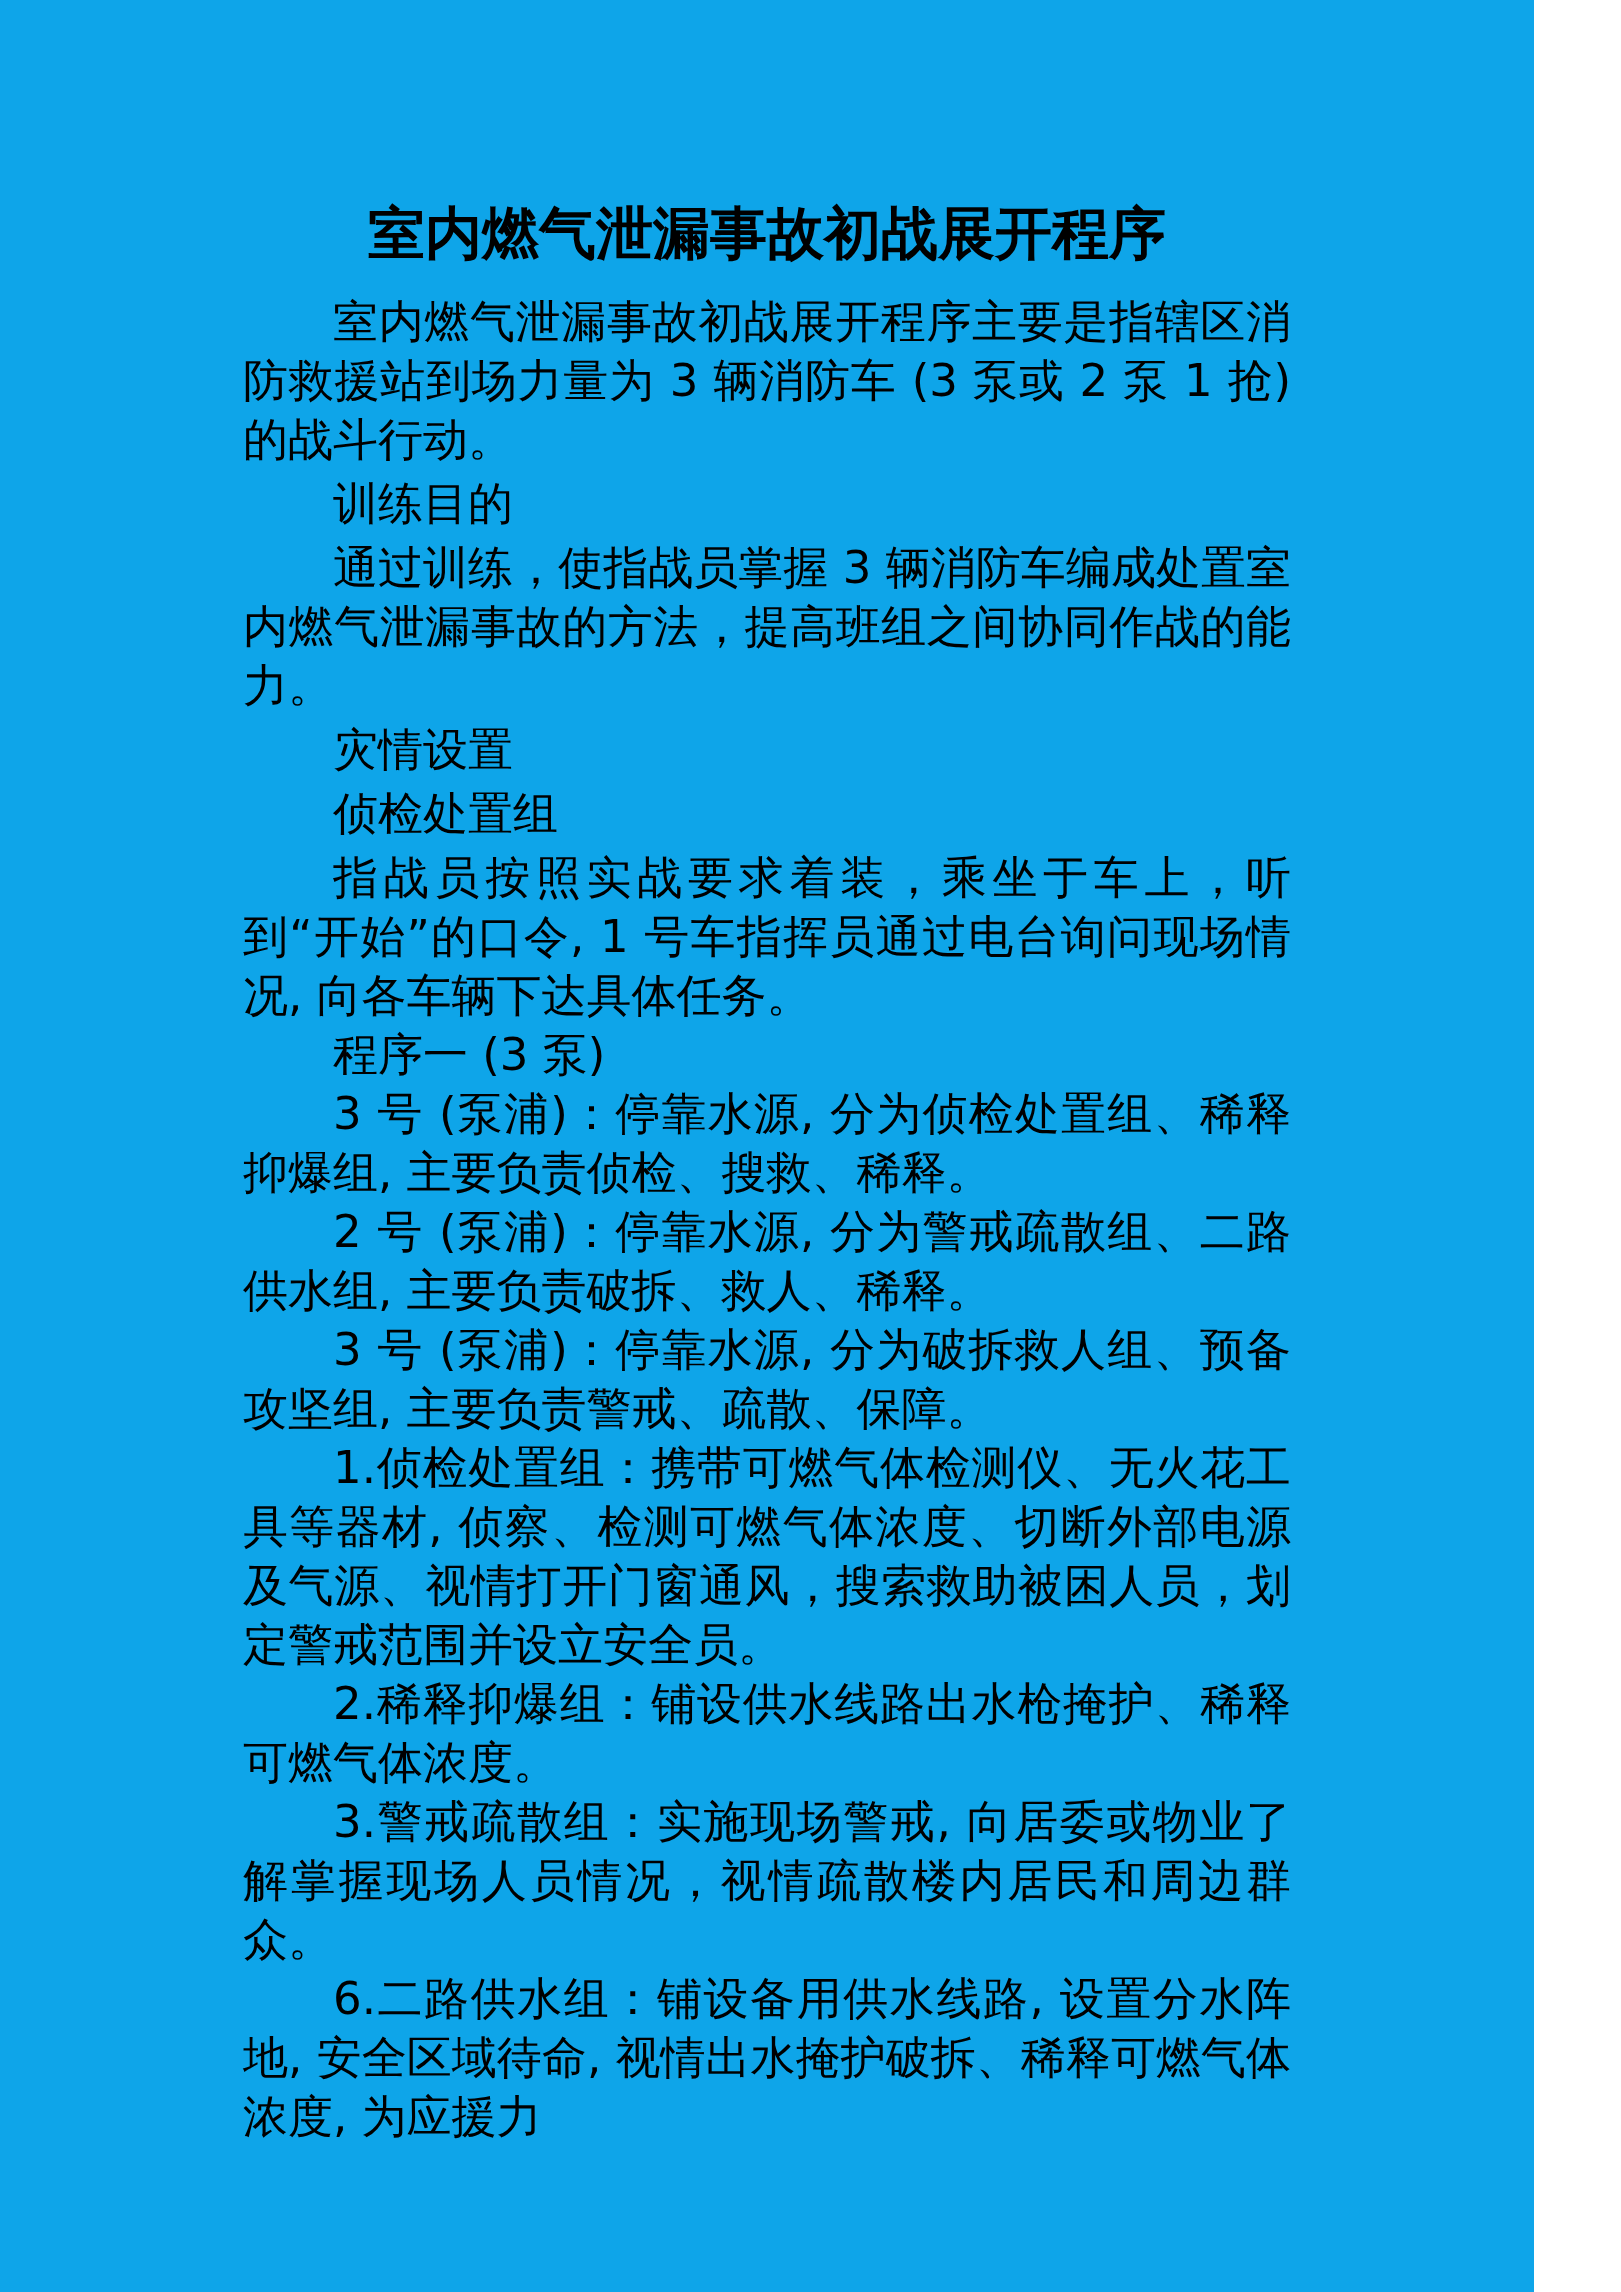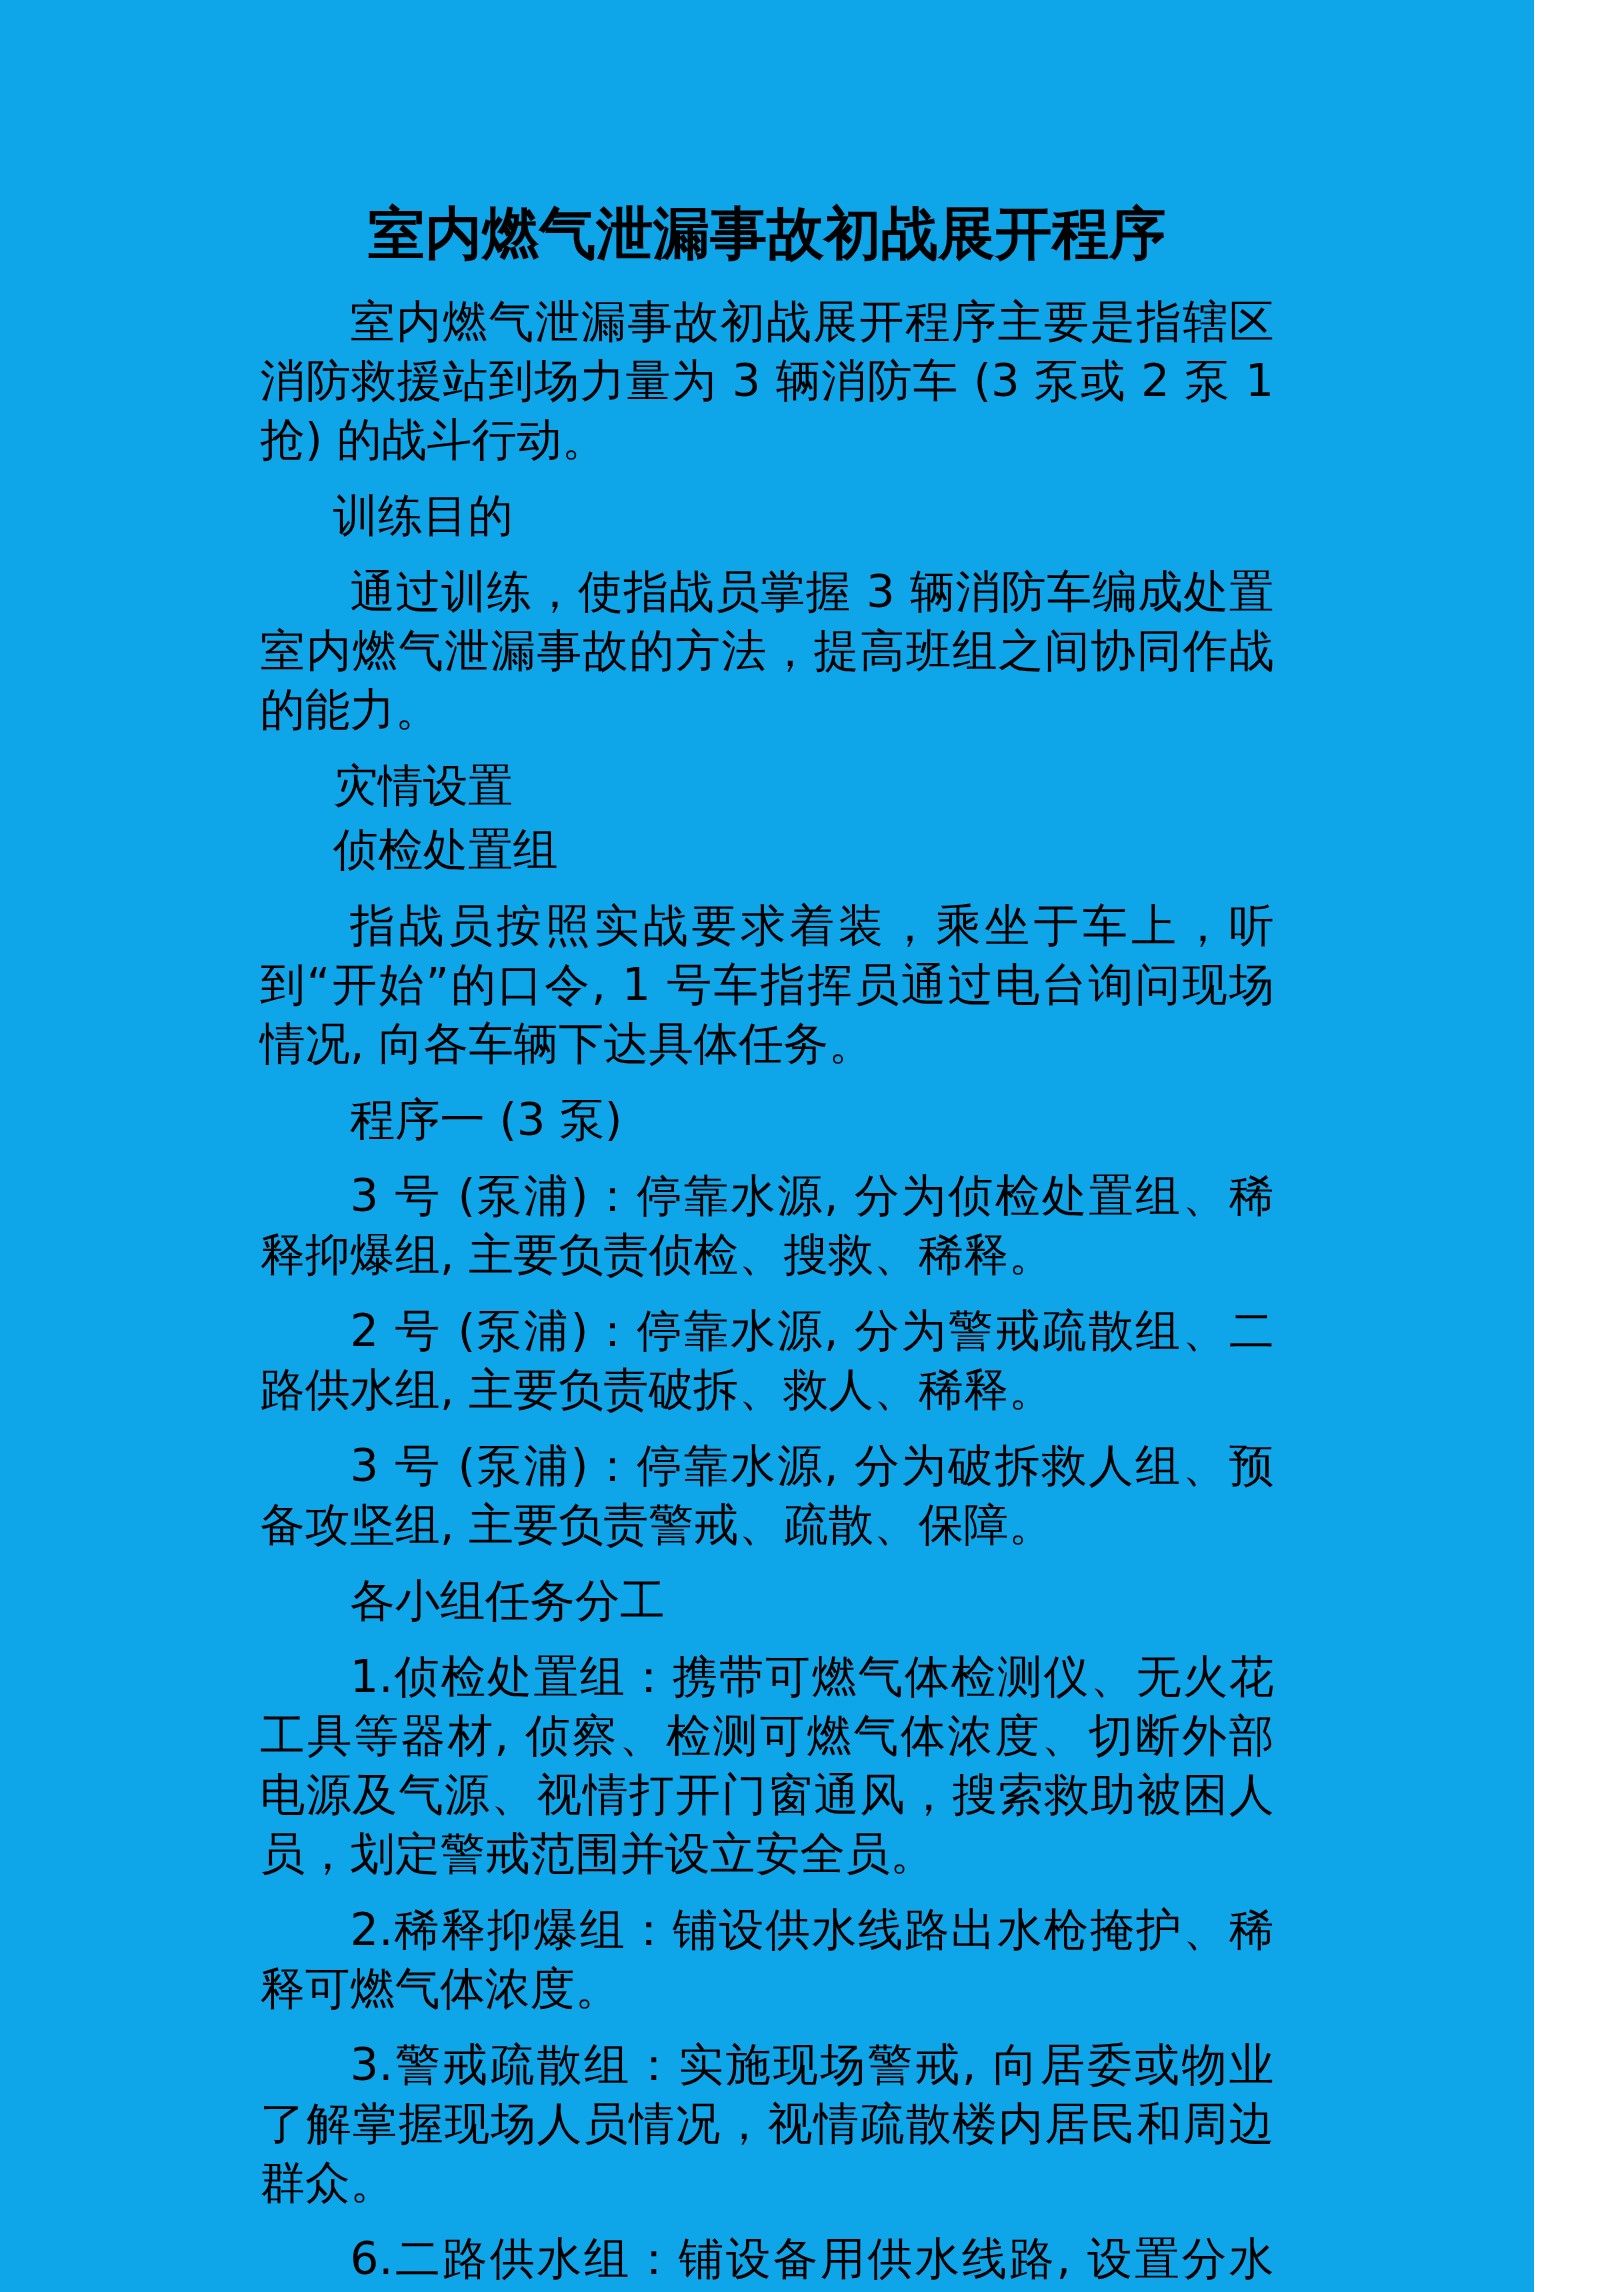--- a/index.html
+++ b/index.html
@@ -25,21 +25,21 @@
     font-weight: 700;
     text-align: center;
     white-space: nowrap;
   }
   .doc-body {
     font-size: 45px;
     line-height: 59px;
     text-align: justify;
   }
   .block {
-    margin: 17px;
+    margin: 0;
     text-indent: 2em;
   }
   .block.heading {
     margin: 5px 0;
   }
 </style>
 </head>
 <body>
 
 <div class="page">
@@ -48,20 +48,19 @@
       <p class="block para">室内燃气泄漏事故初战展开程序主要是指辖区消防救援站到场力量为 3 辆消防车 (3 泵或 2 泵 1 抢) 的战斗行动。</p>
       <p class="block heading">训练目的</p>
       <p class="block para">通过训练，使指战员掌握 3 辆消防车编成处置室内燃气泄漏事故的方法，提高班组之间协同作战的能力。</p>
       <p class="block heading">灾情设置</p>
       <p class="block heading">侦检处置组</p>
       <p class="block para">指战员按照实战要求着装，乘坐于车上，听到“开始”的口令, 1 号车指挥员通过电台询问现场情况, 向各车辆下达具体任务。</p>
       <p class="block subheading">程序一 (3 泵)</p>
       <p class="block para">3 号 (泵浦)：停靠水源, 分为侦检处置组、稀释抑爆组, 主要负责侦检、搜救、稀释。</p>
       <p class="block para">2 号 (泵浦)：停靠水源, 分为警戒疏散组、二路供水组, 主要负责破拆、救人、稀释。</p>
       <p class="block para">3 号 (泵浦)：停靠水源, 分为破拆救人组、预备攻坚组, 主要负责警戒、疏散、保障。</p>
-      <p class="block subheading">各小组任务分工</p>
       <p class="block para">1.侦检处置组：携带可燃气体检测仪、无火花工具等器材, 侦察、检测可燃气体浓度、切断外部电源及气源、视情打开门窗通风，搜索救助被困人员，划定警戒范围并设立安全员。</p>
       <p class="block para">2.稀释抑爆组：铺设供水线路出水枪掩护、稀释可燃气体浓度。</p>
       <p class="block para">3.警戒疏散组：实施现场警戒, 向居委或物业了解掌握现场人员情况，视情疏散楼内居民和周边群众。</p>
       <p class="block para">6.二路供水组：铺设备用供水线路, 设置分水阵地, 安全区域待命, 视情出水掩护破拆、稀释可燃气体浓度, 为应援力</p>
     </div>
 </div>
 
 
 </body></html>

